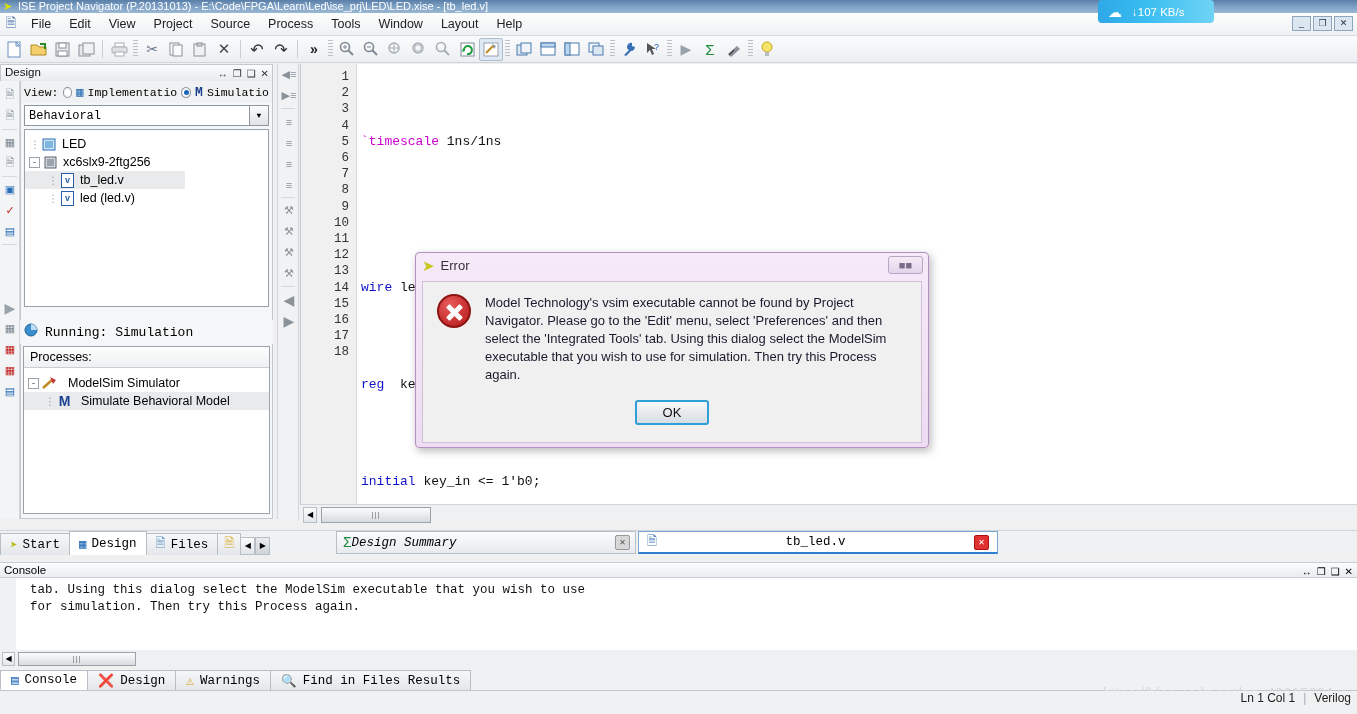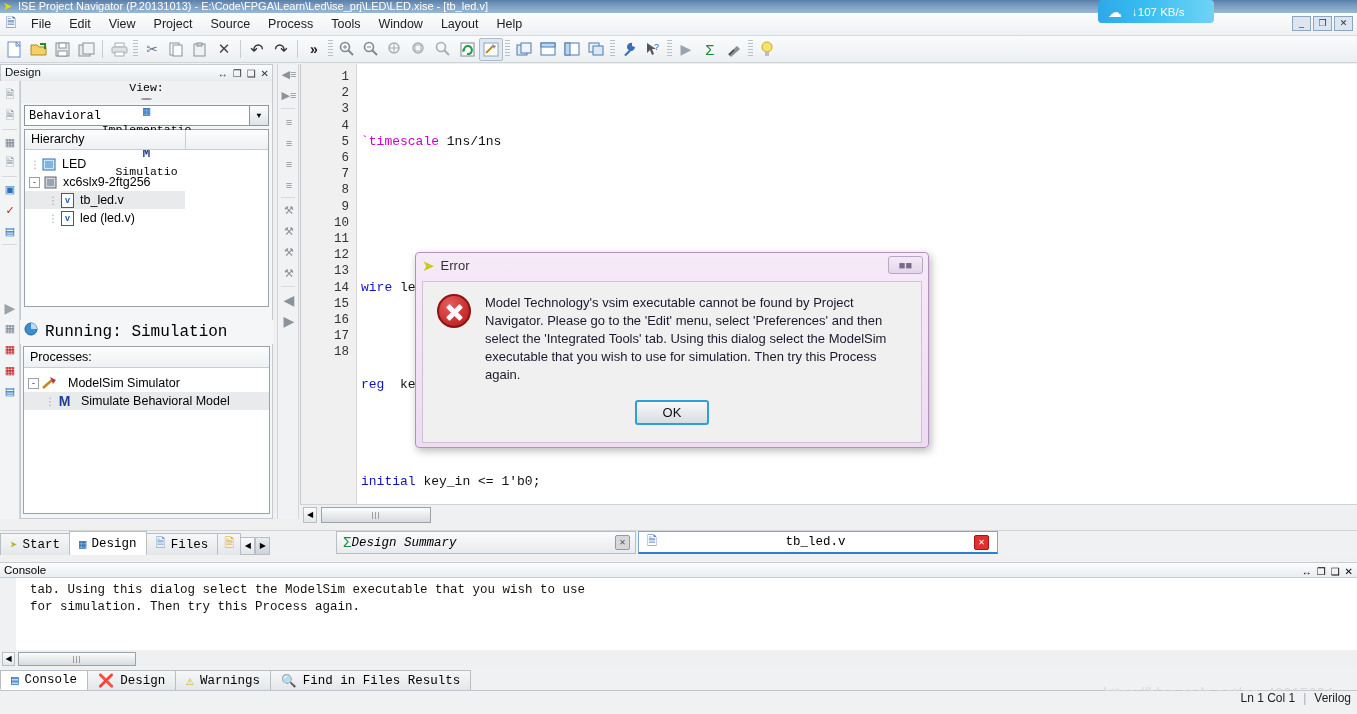--- a/index.html
+++ b/index.html
@@ -75,21 +75,20 @@
   }
   #designhdr .hbtns{ position:absolute; right:3px; top:1px; display:flex; gap:5px; font-size:10px; color:#333;}
   .panelbody{
     position:absolute; left:20px; top:81px; width:253px; height:438px;
     background:#f5f6f7; border:1px solid #c3c9cf; border-top:none;
   }
   #viewrow{
     height:22px; display:flex; align-items:center; gap:4px;
     padding:0 3px; font-size:11.5px; font-family:"Liberation Mono", monospace;
     background:#f0f1f2;
-    flex-direction:column;
   }
   .radio{
     width:11px;height:11px;border-radius:50%;border:1px solid #8d959d;
     background:radial-gradient(circle,#fff 40%,#e2e5e8 100%); display:inline-block; position:relative;
   }
   .radio.on::after{
     content:''; position:absolute; left:2px; top:2px; width:5px; height:5px;
     border-radius:50%; background:#1b64b8;
   }
   #combo{
@@ -115,21 +114,21 @@
   .trow.sel{ background:#e8eaec;}
   .tdash{ width:12px; color:#9aa2aa; font-size:10px; text-align:center;}
   .tplus{ width:11px;height:11px;border:1px solid #9aa2aa;background:#fff;
     font-size:9px;line-height:9px;text-align:center;color:#333;margin-right:2px;}
   .ticon{ width:17px; height:15px; display:flex; align-items:center; justify-content:center; margin-right:4px;}
   .vbox{ width:13px;height:15px;background:#fff;border:1px solid #2b5fa8;
     color:#2b5fa8;font-size:9px;font-weight:bold;text-align:center;line-height:13px;}
   #runbar{
     position:absolute; left:20px; top:320px; width:253px; height:24px;
     display:flex; align-items:center; gap:6px; padding-left:4px;
-    background:#f5f6f7; font-family:"Liberation Mono", monospace; font-size:16px;
+    background:#f5f6f7; font-family:"Liberation Mono", monospace; font-size:13px;
   }
   #procbox{
     position:absolute; left:23px; top:346px; width:247px; height:168px;
     background:#fff; border:1px solid #9aa2aa;
   }
   #prochdr{
     height:21px; border-bottom:1px solid #c8ced4;
     background:linear-gradient(180deg,#fdfdfd,#eef0f2);
     font-size:12.5px; line-height:20px; padding-left:6px;
   }
@@ -519,24 +518,20 @@
     <span style="color:#1b3f8f;font-weight:bold;font-size:13px;">M</span>
     <span>Simulatio</span>
   </div>
 
   <div id="combo">
     <span>Behavioral</span>
     <span class="arrow">▼</span>
   </div>
 
   <div id="hiertree">
-    <div id="hierhdr">
-      <span>Hierarchy</span>
-      <span class="div"></span>
-    </div>
     <div style="padding-top:5px;">
       <div class="trow">
         <span class="tdash">⋮</span>
         <span class="ticon">
           <svg width="15" height="14">
               <rect x="1" y="2" width="12" height="11" fill="#cfe4f5" stroke="#2a6fb8"></rect>
               <rect x="3" y="4" width="8" height="7" fill="#7fb6e0"></rect>
             </svg>
           </span>
         <span>LED</span>

